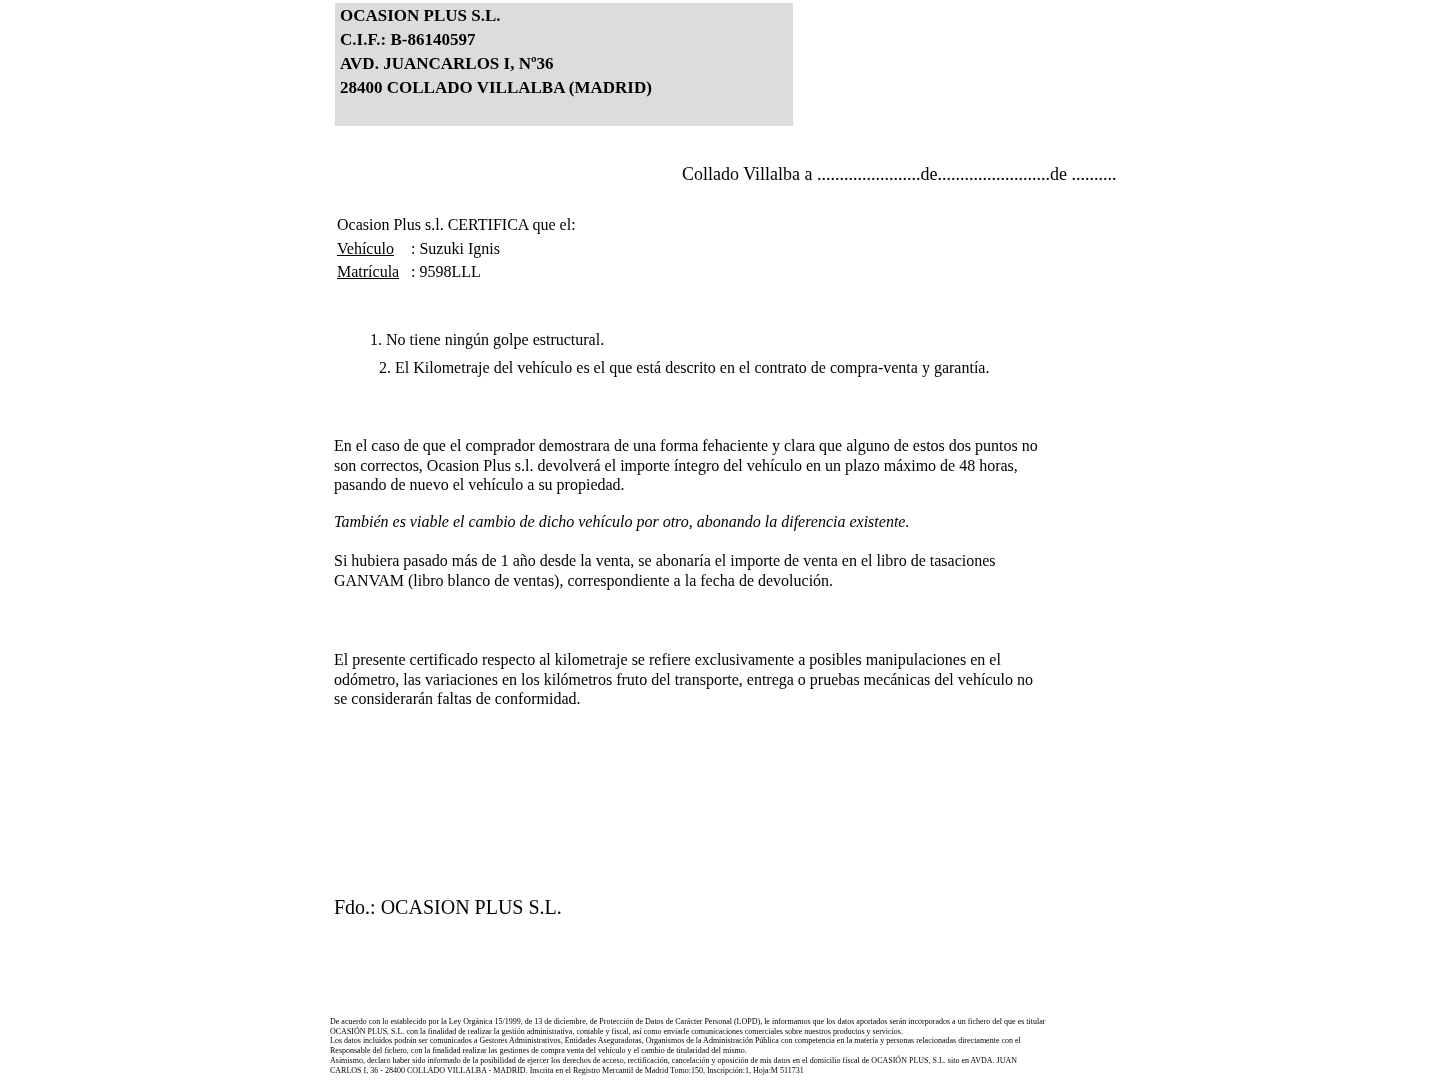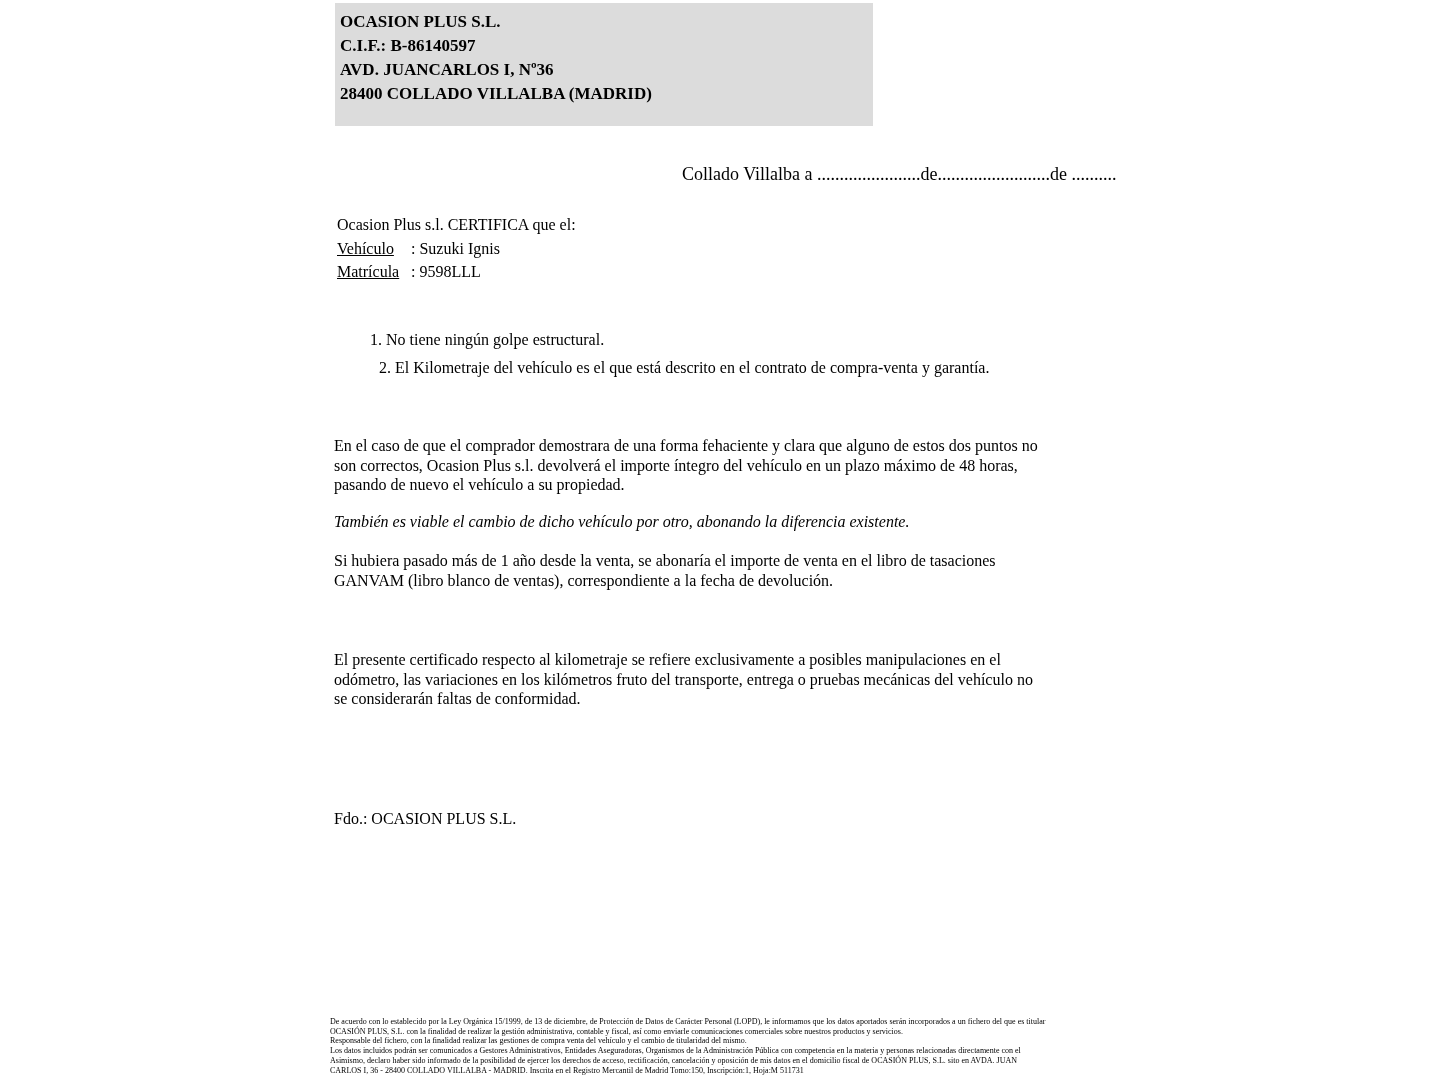--- a/index.html
+++ b/index.html
@@ -9,23 +9,23 @@
     width: 1440px;
     height: 1080px;
     background: #ffffff;
     color: #000000;
     font-family: "Liberation Serif", "DejaVu Serif", serif;
     overflow: hidden;
   }
   .header-box {
     position: absolute;
     left: 335px; top: 3px;
-    width: 538px; height: 123px;
+    width: 458px; height: 123px;
     background: #dcdcdc;
-    padding: 7px 0 0 5px;
+    padding: 1px 0 0 5px;
   }
   .header-box .hline {
     font-weight: bold;
     font-size: 17px;
     line-height: 24px;
     white-space: nowrap;
   }
   .date-line {
     position: absolute;
     left: 682px; top: 164px;
@@ -59,22 +59,22 @@
     font-size: 16px;
     line-height: 19.5px;
     white-space: pre-line;
   }
   .para-1 { top: 436px; }
   .para-2 { top: 512px; font-style: italic; }
   .para-3 { top: 551px; }
   .para-4 { top: 608px; margin-top: 42px; }
   .signature {
     position: absolute;
-    left: 334px; top: 810px;
-    font-size: 16px;
+    left: 334px; top: 896px;
+    font-size: 20px;
     white-space: nowrap;
   }
   .legal {
     position: absolute;
     left: 330px; top: 1017px;
     width: 775px;
   }
   .legal .legal-line {
     font-size: 8px;
     line-height: 9.7px;
@@ -116,19 +116,19 @@
 GANVAM (libro blanco de ventas), correspondiente a la fecha de devolución.</div>
   <div class="para para-4">El presente certificado respecto al kilometraje se refiere exclusivamente a posibles manipulaciones en el
 odómetro, las variaciones en los kilómetros fruto del transporte, entrega o pruebas mecánicas del vehículo no
 se considerarán faltas de conformidad.</div>
 
   <div class="signature">Fdo.: OCASION PLUS S.L.</div>
 
   <div class="legal">
     <div class="legal-line">De acuerdo con lo establecido por la Ley Orgánica 15/1999, de 13 de diciembre, de Protección de Datos de Carácter Personal (LOPD), le informamos que los datos aportados serán incorporados a un fichero del que es titular</div>
     <div class="legal-line">OCASIÓN PLUS, S.L. con la finalidad de realizar la gestión administrativa, contable y fiscal, así como enviarle comunicaciones comerciales sobre nuestros productos y servicios.</div>
+    <div class="legal-line">Los datos incluidos podrán ser comunicados a Gestores Administrativos, Entidades Aseguradoras, Organismos de la Administración Pública con competencia en la materia y personas relacionadas directamente con el</div>
     <div class="legal-line">Responsable del fichero, con la finalidad realizar las gestiones de compra venta del vehículo y el cambio de titularidad del mismo.</div>
-    <div class="legal-line">Los datos incluidos podrán ser comunicados a Gestores Administrativos, Entidades Aseguradoras, Organismos de la Administración Pública con competencia en la materia y personas relacionadas directamente con el</div>
     <div class="legal-line">Asimismo, declaro haber sido informado de la posibilidad de ejercer los derechos de acceso, rectificación, cancelación y oposición de mis datos en el domicilio fiscal de OCASIÓN PLUS, S.L. sito en AVDA. JUAN</div>
     <div class="legal-line">CARLOS I, 36 - 28400 COLLADO VILLALBA - MADRID. Inscrita en el Registro Mercantil de Madrid Tomo:150, Inscripción:1, Hoja:M 511731</div>
   </div>
 
 </div>
 
 </body></html>

